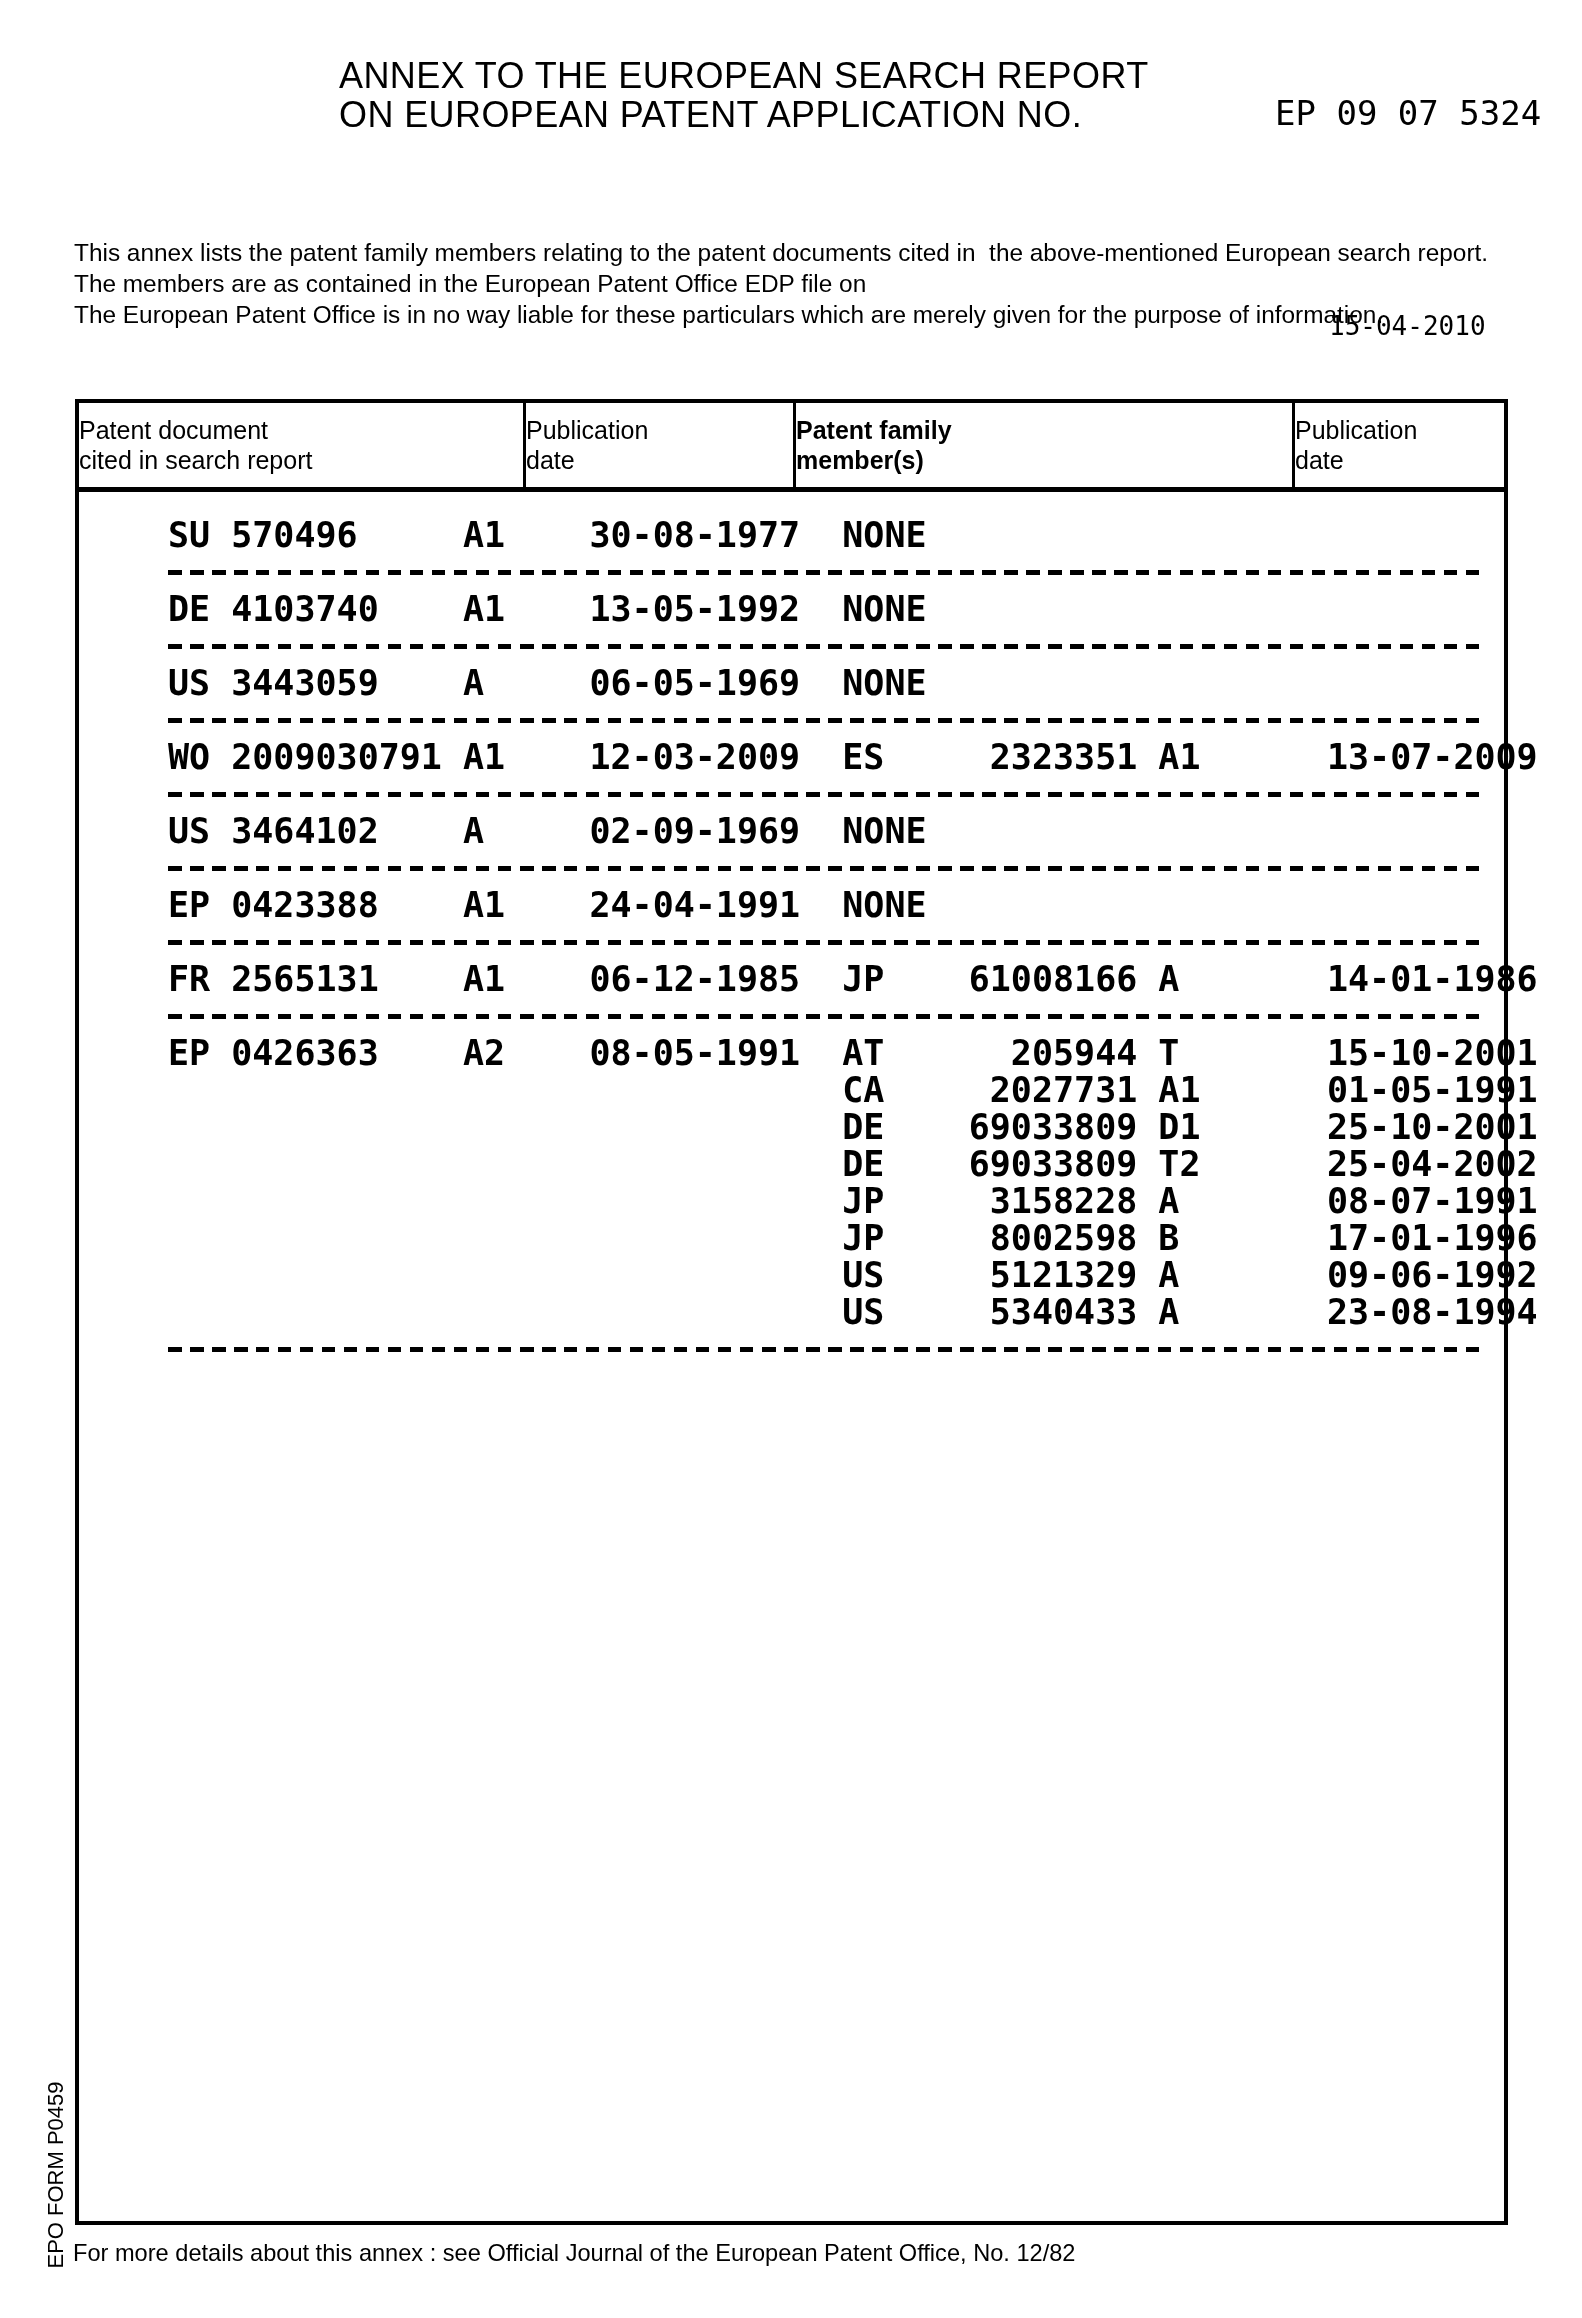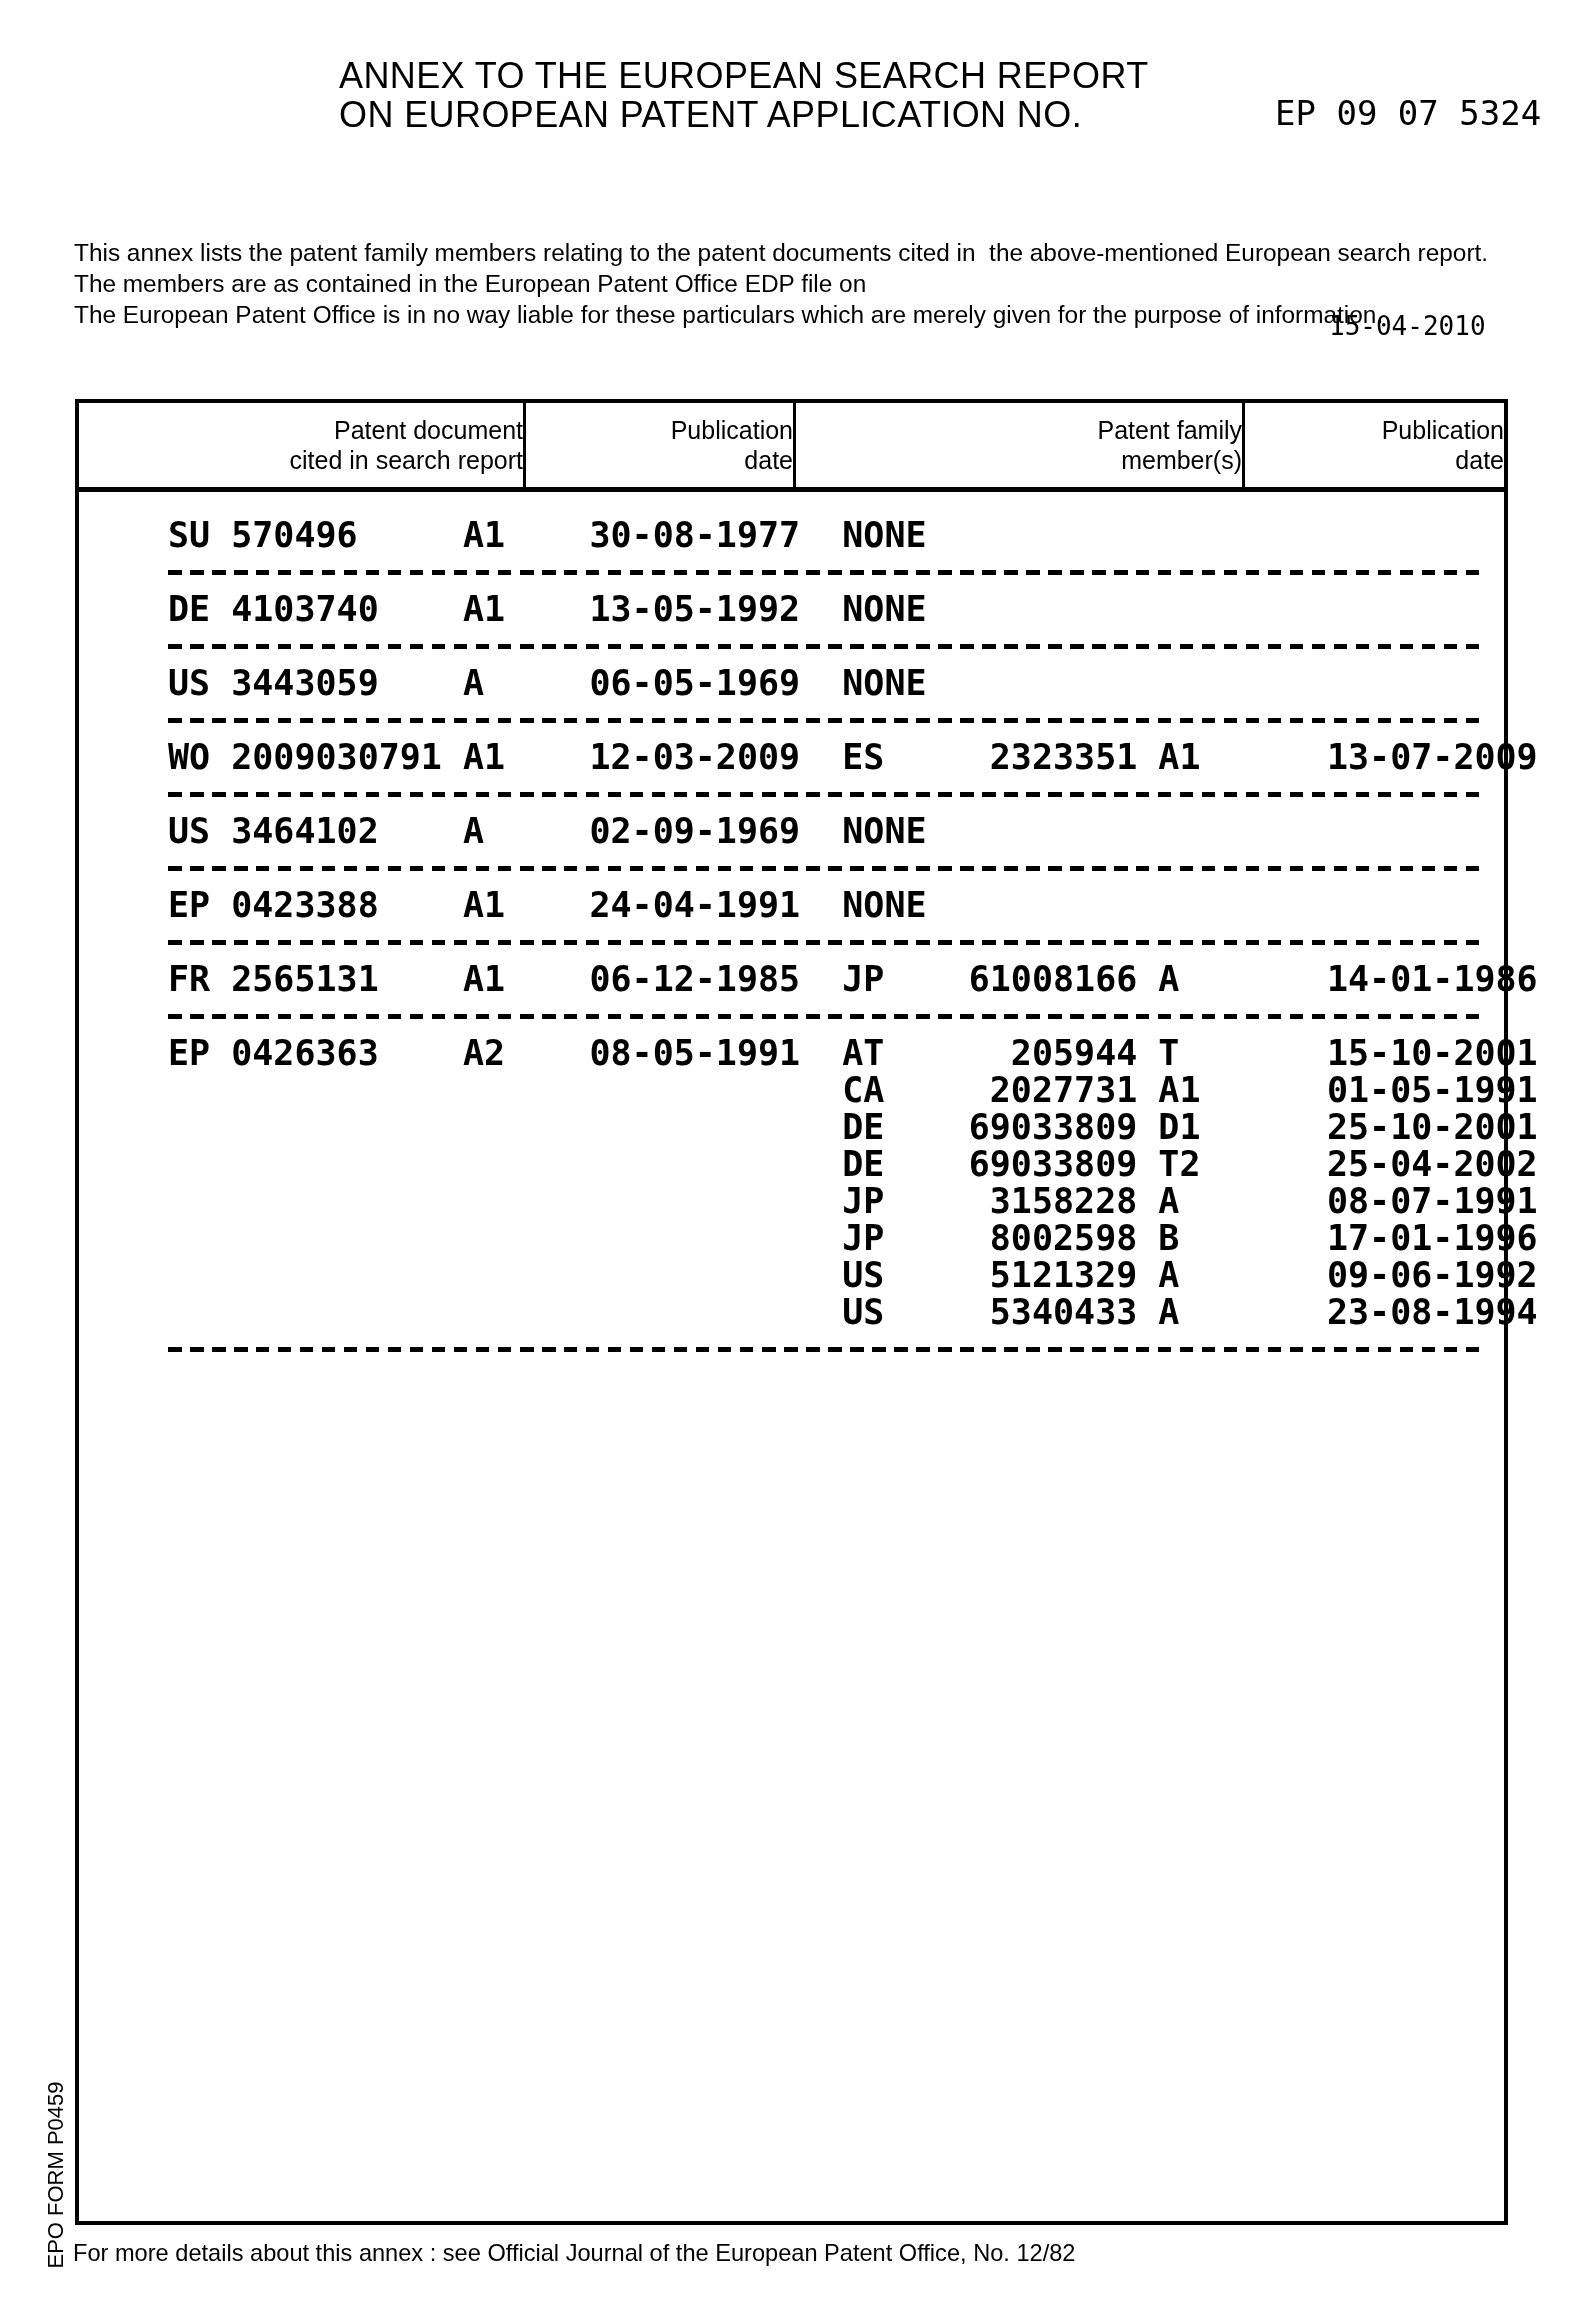--- a/index.html
+++ b/index.html
@@ -58,29 +58,29 @@
     display: flex;
     box-sizing: border-box;
     height: 89px;
     border-bottom: 5.9px solid #000;
   }
   .th {
     box-sizing: border-box;
     border-right: 3.4px solid #000;
     display: flex;
     flex-direction: column;
-    align-items: flex-end;
+    align-items: flex-start;
     justify-content: center;
     text-align: center;
     font-size: 25px;
     line-height: 30px;
   }
   .th.c1 { width: 447px; }
   .th.c2 { width: 270px; }
-  .th.c3 { width: 449px; }
+  .th.c3 { width: 499px; font-weight: bold; }
   .th.c4 { flex: 1; border-right: none; }
 
   .tbody {
     position: absolute;
     left: 89px; top: 114px;
     font-family: "DejaVu Sans Mono", monospace;
     font-size: 35px;
   }
   .bline {
     height: 37px;

